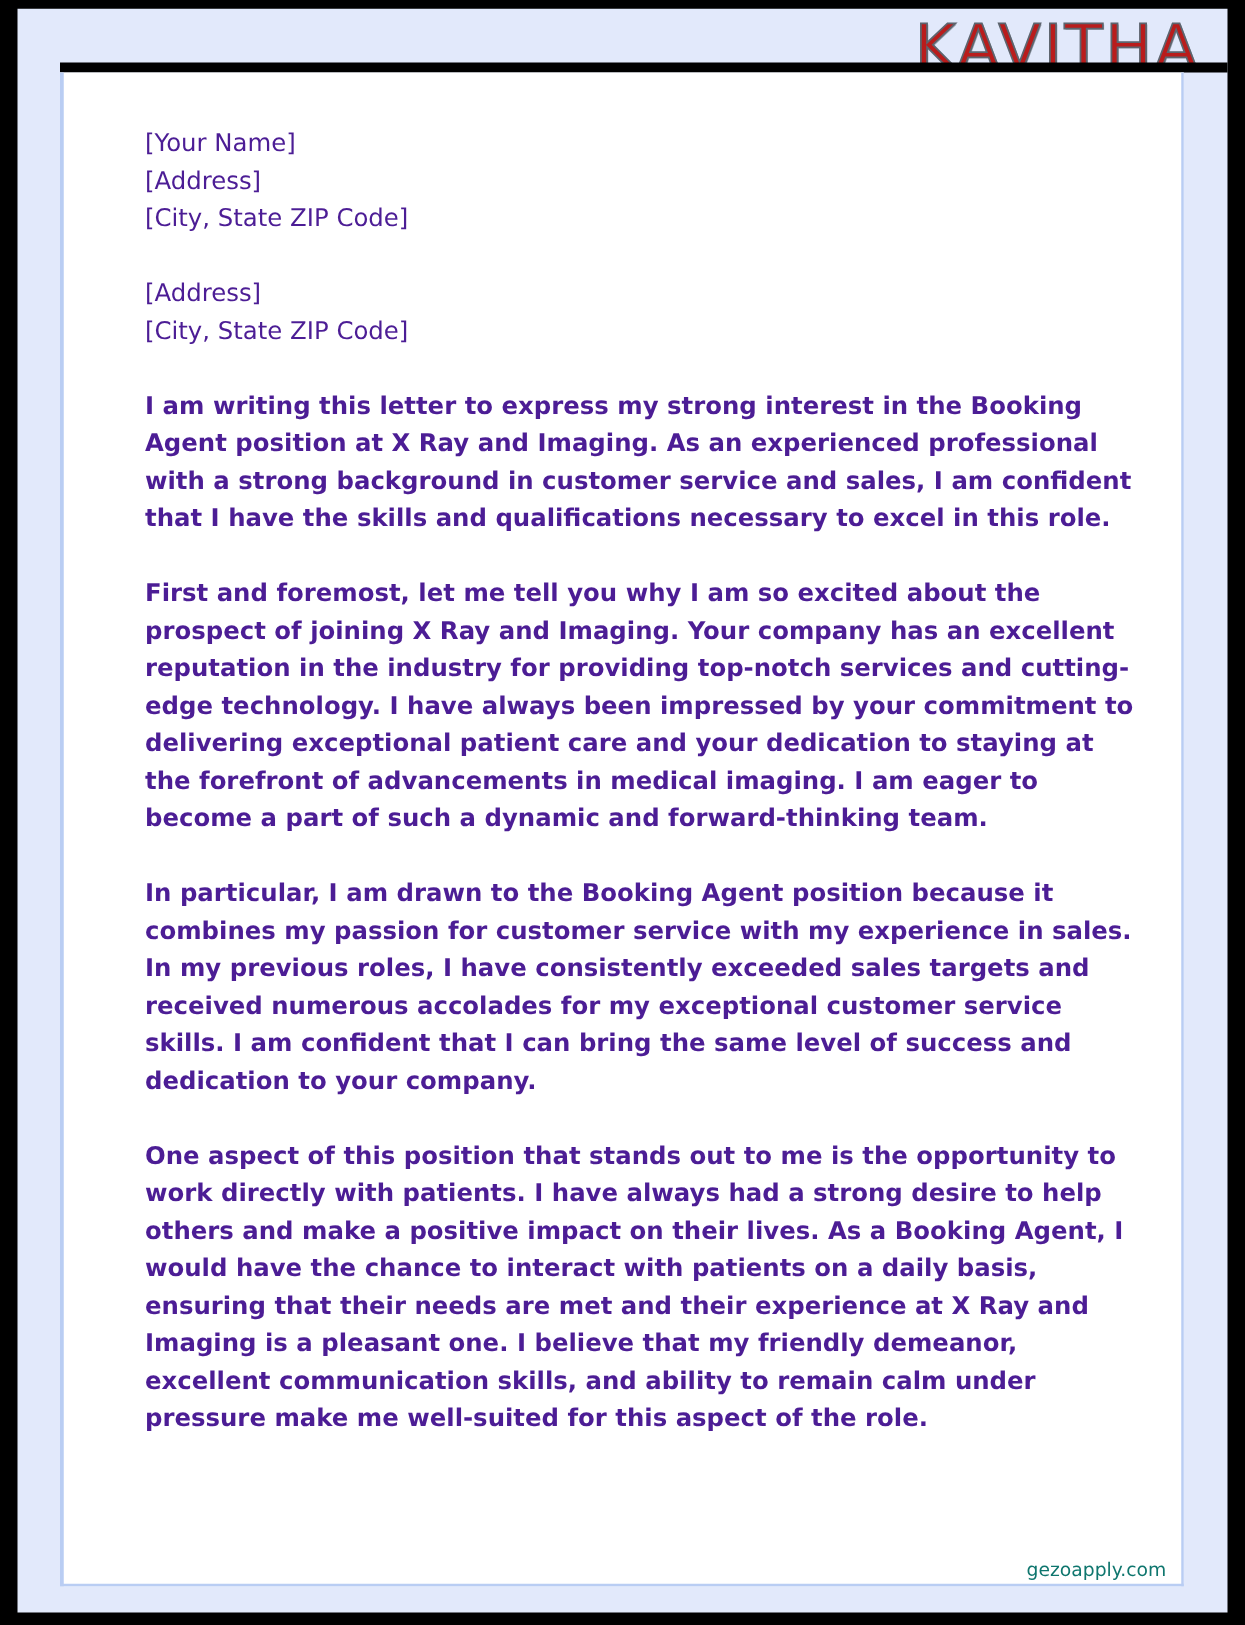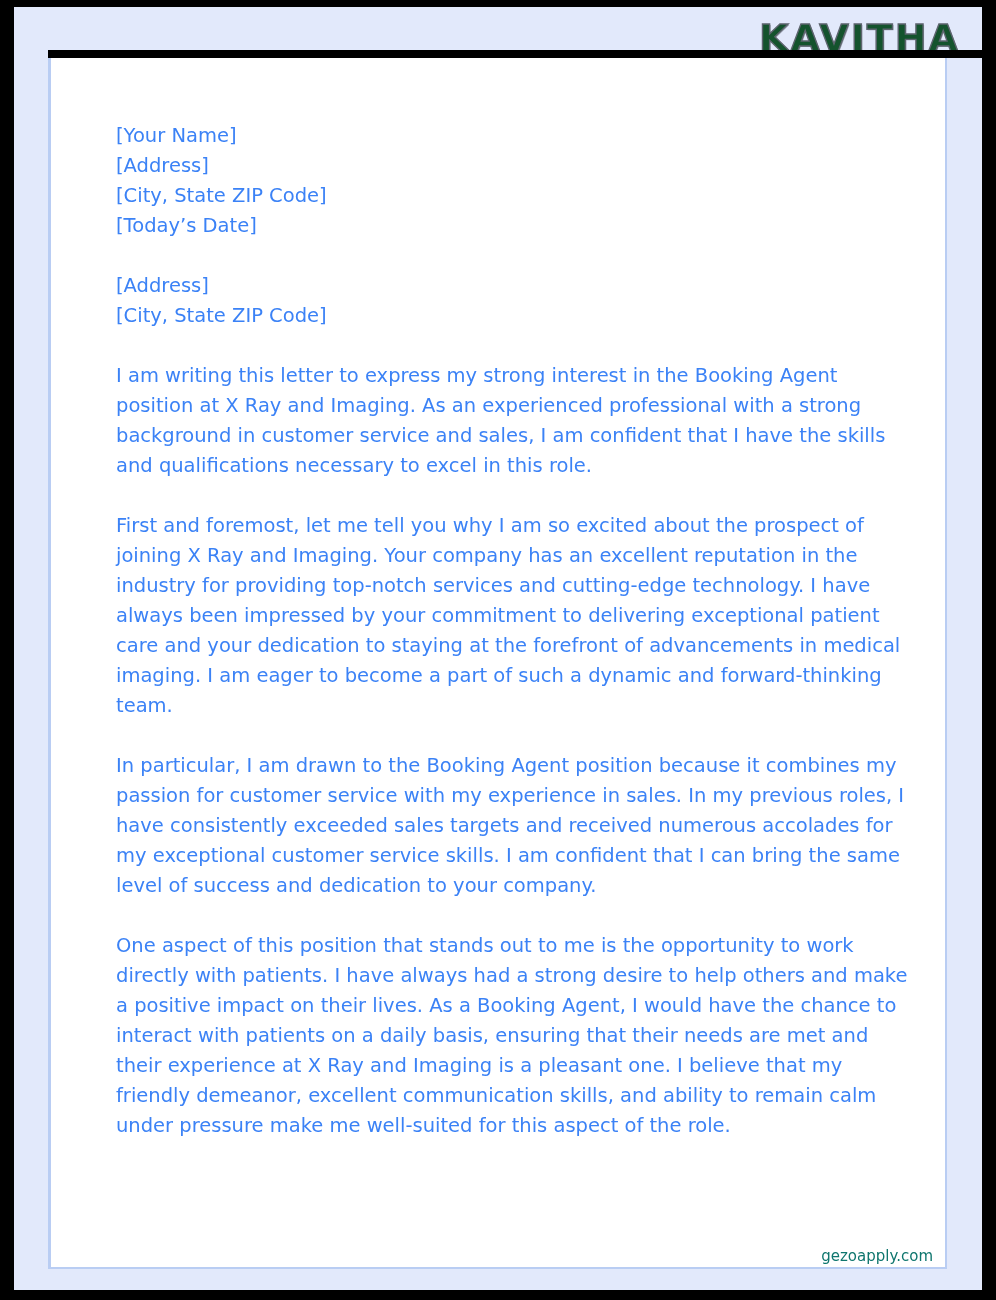--- a/index.html
+++ b/index.html
@@ -26,25 +26,25 @@
     border-top: 7px solid #000000;
     border-bottom: 10px solid #000000;
     overflow: hidden;
   }
 
   
   .brand {
     position: absolute;
     top: 12px;
     right: 22px;
-    font-size: 38px;
+    font-size: 50px;
     line-height: 38px;
     letter-spacing: 2px;
-    font-weight: 700;
-    color: #14532d;
+    font-weight: 400;
+    color: #b91c1c;
     -webkit-text-stroke: 1.4px #5d646e;
     text-shadow: 1px 1px 0 #9aa3b0;
     white-space: nowrap;
     font-family: "DejaVu Sans", "Liberation Sans", sans-serif;
   }
 
   
   .top-rule {
     position: absolute;
     left: 34px;
@@ -66,39 +66,40 @@
     border-right: 2px solid #b9cdf3;
     border-bottom: 2px solid #b9cdf3;
     box-sizing: border-box;
     overflow: visible;
   }
 
   
   .letter {
     position: absolute;
     left: 65px;
-    top: 63px;
+    top: 42px;
     width: 800px;
     font-size: 19.5px;
     line-height: 30px;
-    color: #3b82f6;
+    color: #4c1d95;
     font-family: "DejaVu Sans", "Liberation Sans", sans-serif;
   }
   .block {
     margin: 0 0 30px 0;
   }
   .block:last-child {
     margin-bottom: 0;
   }
   .line {
     white-space: pre;
   }
   .para {
     margin: 0;
     text-align: left;
+    font-weight: bold;
   }
 
   
   .watermark {
     position: absolute;
     right: 12px;
     bottom: 2px;
     font-size: 15px;
     line-height: 18px;
     color: #0f766e;
@@ -116,21 +117,20 @@
   <div class="top-rule"></div>
 
   <div class="page">
 
     <div class="letter">
 
       <div class="block">
         <div class="line">[Your Name]</div>
         <div class="line">[Address]</div>
         <div class="line">[City, State ZIP Code]</div>
-        <div class="line">[Today’s Date]</div>
       </div>
 
       <div class="block">
         <div class="line">[Address]</div>
         <div class="line">[City, State ZIP Code]</div>
       </div>
 
 
       <div class="block">
         <p class="para">I am writing this letter to express my strong interest in the Booking Agent position at X Ray and Imaging. As an experienced professional with a strong background in customer service and sales, I am confident that I have the skills and qualifications necessary to excel in this role.</p>

